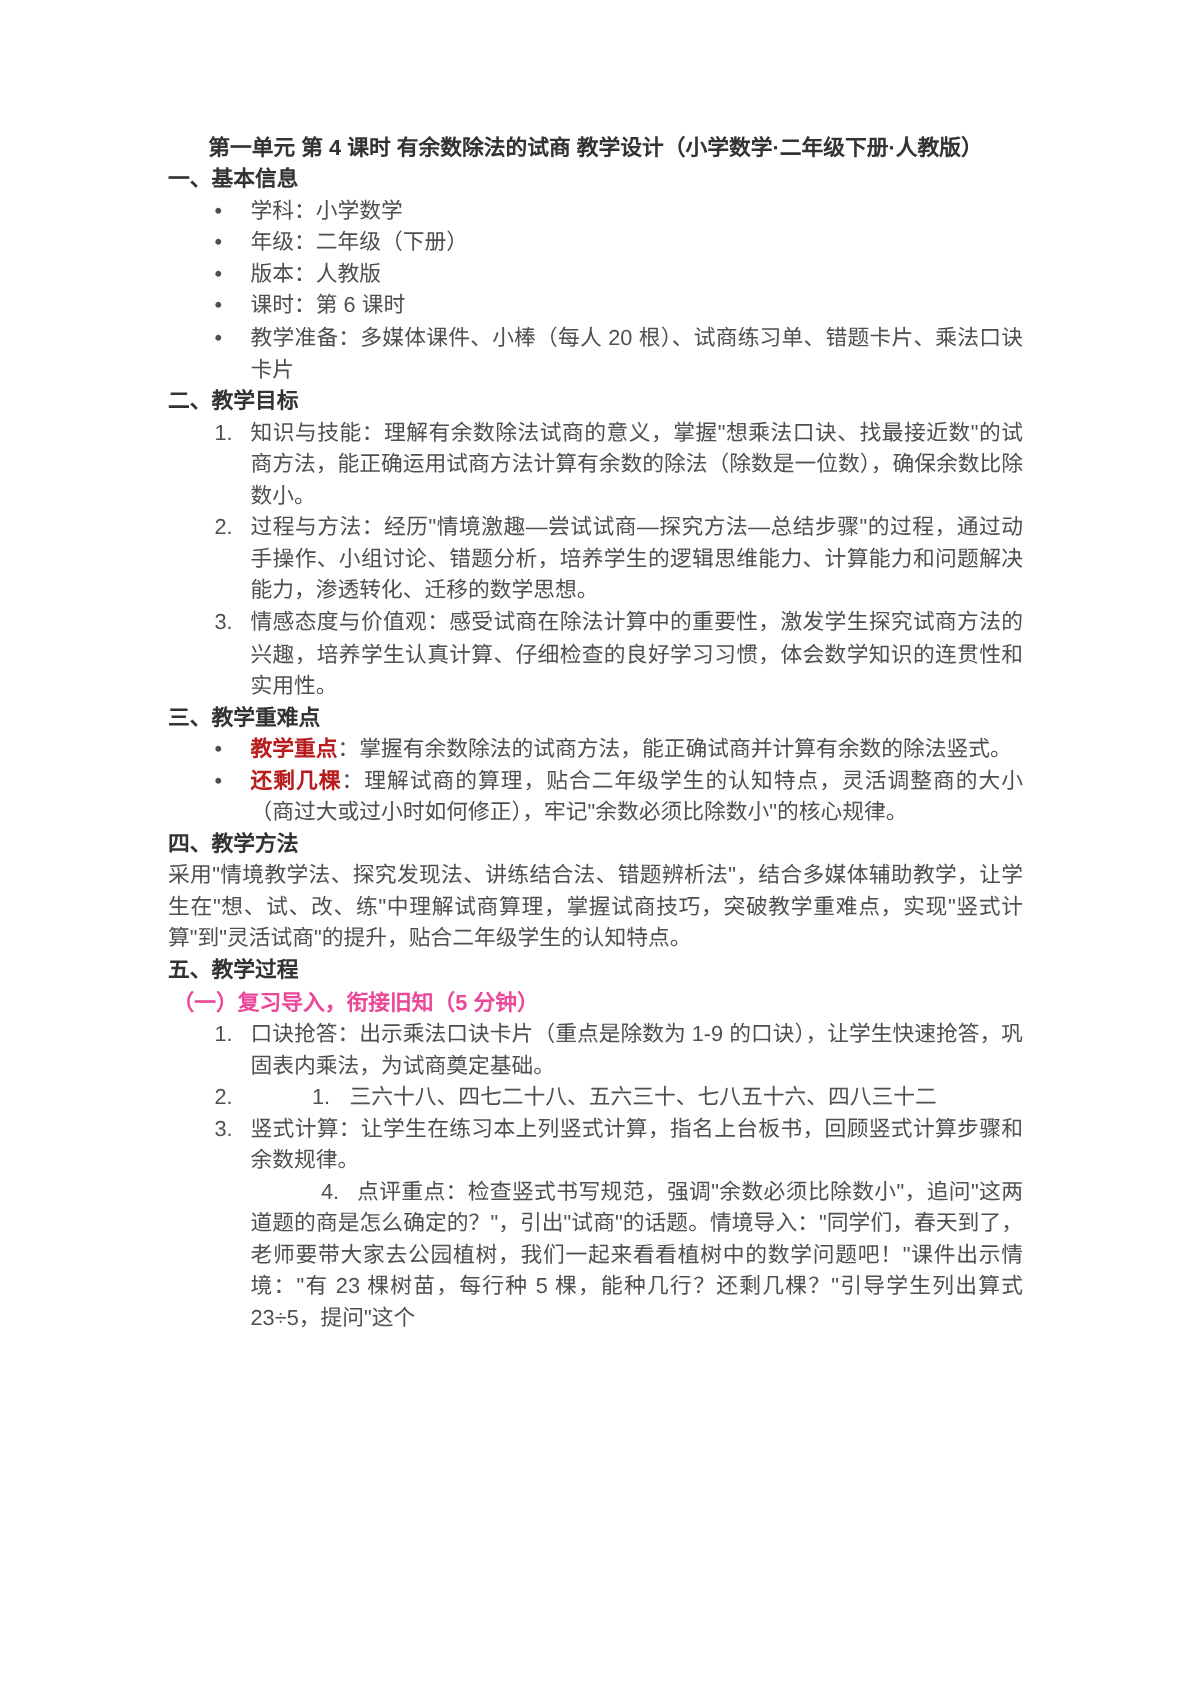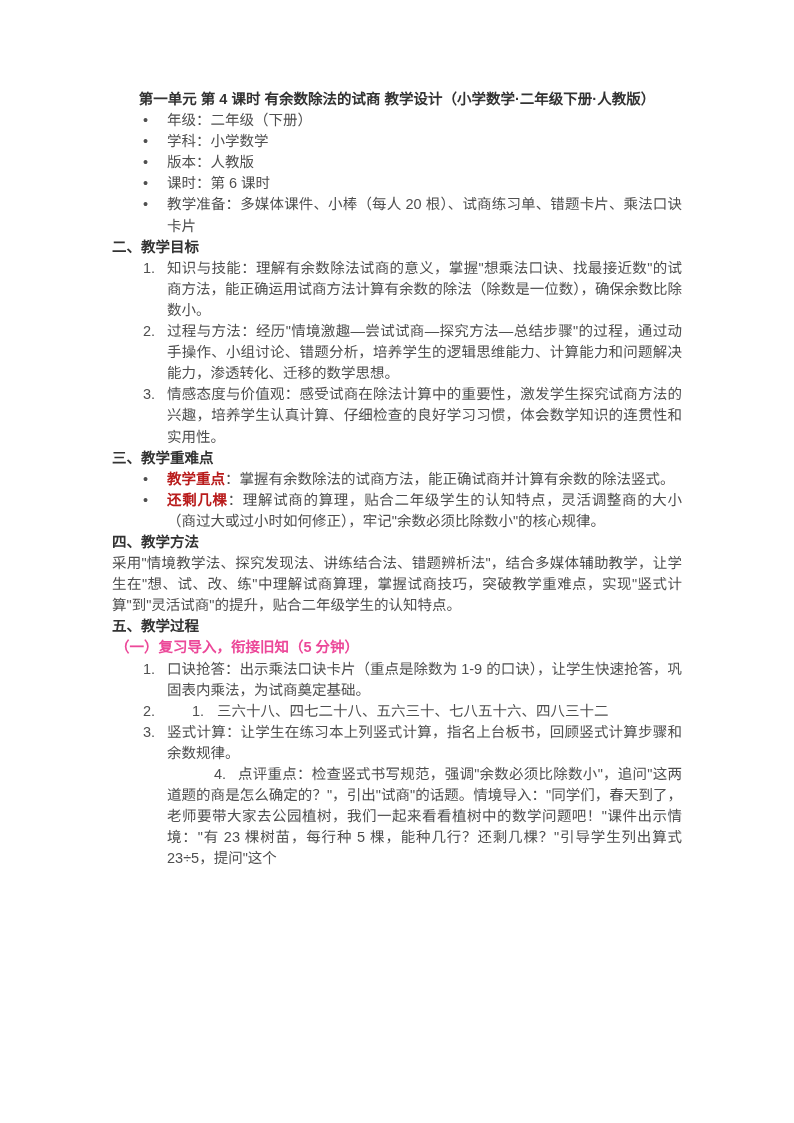--- a/index.html
+++ b/index.html
@@ -54,44 +54,45 @@
   ol.nlist { counter-reset: n; }
   ol.nlist > li { counter-increment: n; }
   ol.nlist > li::before {
     content: counter(n) ".";
     position: absolute;
     left: -24px;
     top: 0;
   }
   ol.nlist2 { counter-reset: m; }
   ol.nlist2 > li {
-    margin-left: 50px;
+    margin-left: 66px;
     position: relative;
     counter-increment: m;
     min-height: 21.1px;
   }
   ol.nlist2 > li::before {
     content: counter(m) ".";
     position: absolute;
     left: -25px;
     top: 0;
   }
   .tab-first { text-indent: 71px; }
   .bold-lead { font-weight: bold; color: #b91c1c; }
 </style>
 </head>
 <body>
 
 <div class="page">
 
   <p class="title">第一单元 第 4 课时 有余数除法的试商 教学设计（小学数学·二年级下册·人教版）</p>
 
+  <h2 class="sec-heading">一、基本信息</h2>
   <ul class="blist">
+    <li>学科：小学数学</li>
     <li>年级：二年级（下册）</li>
-    <li>学科：小学数学</li>
     <li>版本：人教版</li>
     <li>课时：第 6 课时</li>
     <li>教学准备：多媒体课件、小棒（每人 20 根）、试商练习单、错题卡片、乘法口诀卡片</li>
   </ul>
 
   <h2 class="sec-heading">二、教学目标</h2>
   <ol class="nlist">
     <li>知识与技能：理解有余数除法试商的意义，掌握"想乘法口诀、找最接近数"的试商方法，能正确运用试商方法计算有余数的除法（除数是一位数），确保余数比除数小。</li>
     <li>过程与方法：经历"情境激趣—尝试试商—探究方法—总结步骤"的过程，通过动手操作、小组讨论、错题分析，培养学生的逻辑思维能力、计算能力和问题解决能力，渗透转化、迁移的数学思想。</li>
     <li>情感态度与价值观：感受试商在除法计算中的重要性，激发学生探究试商方法的兴趣，培养学生认真计算、仔细检查的良好学习习惯，体会数学知识的连贯性和实用性。</li>

